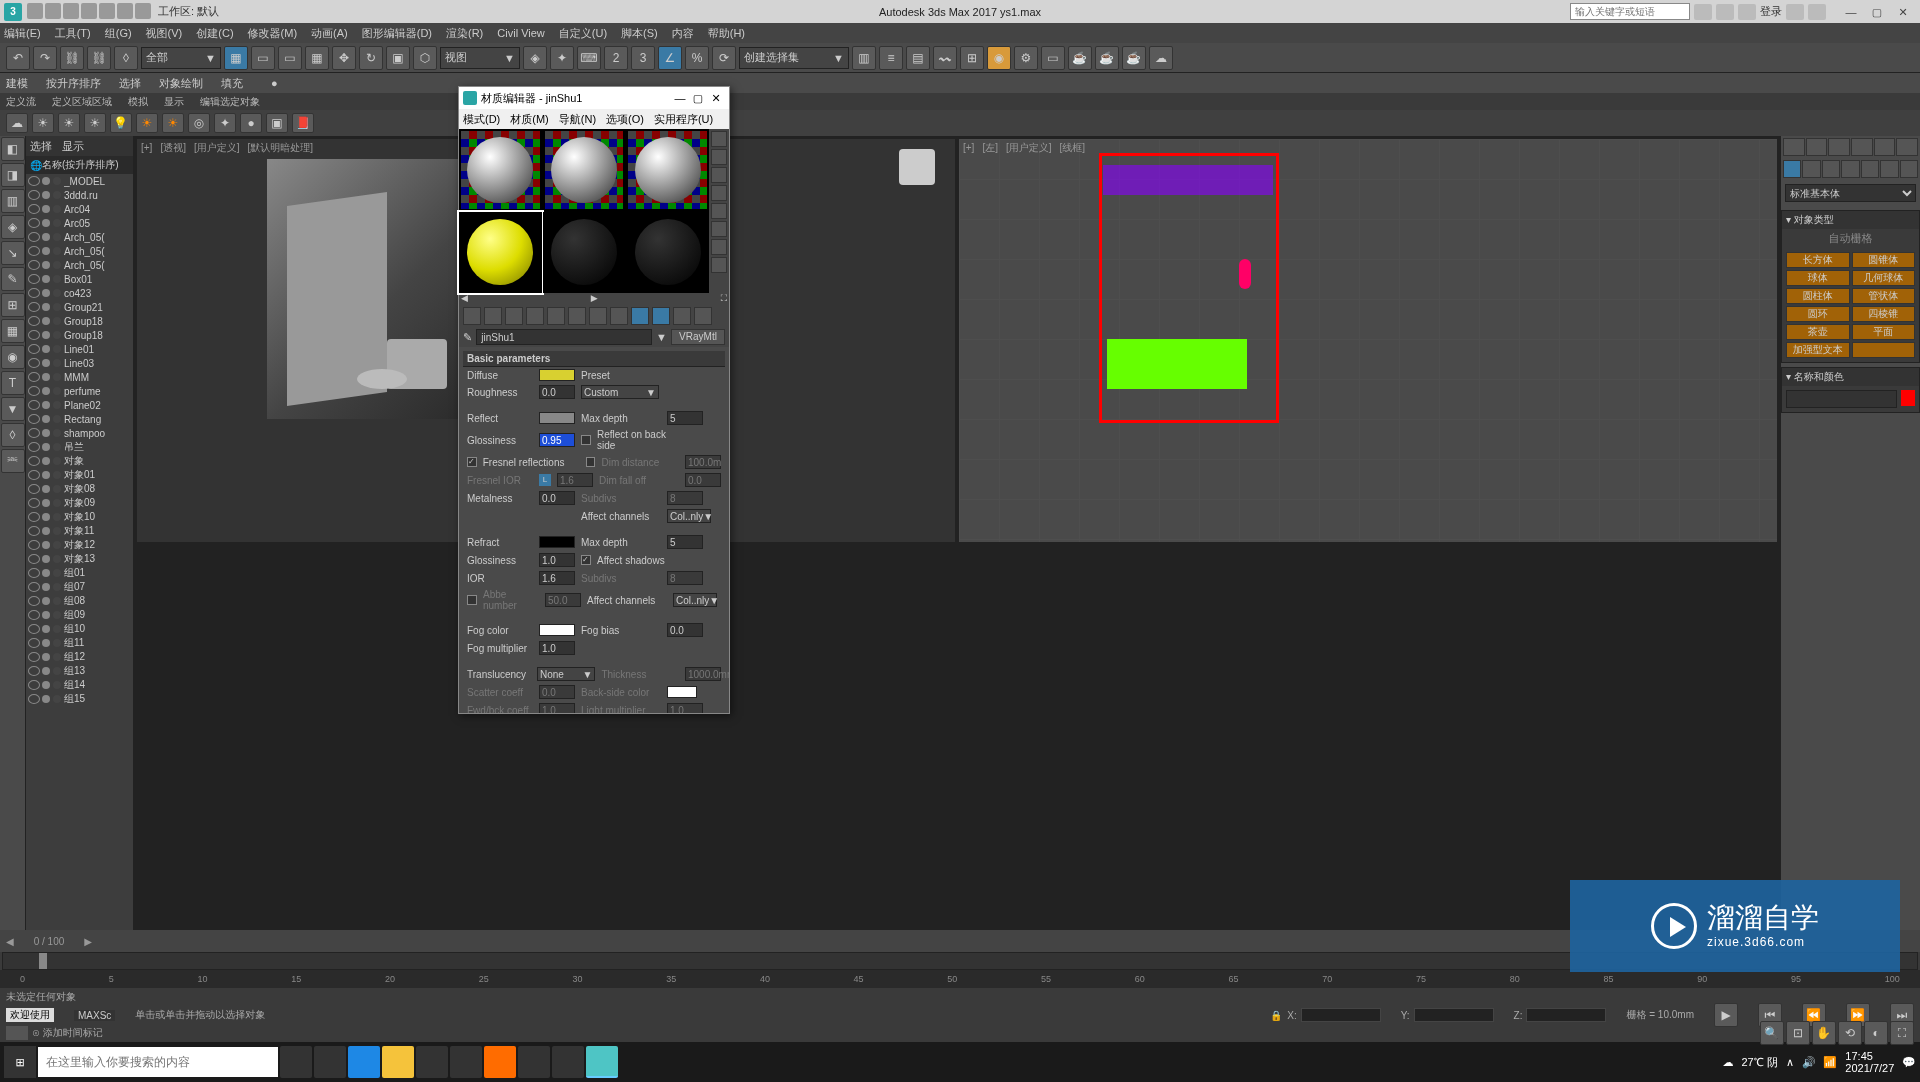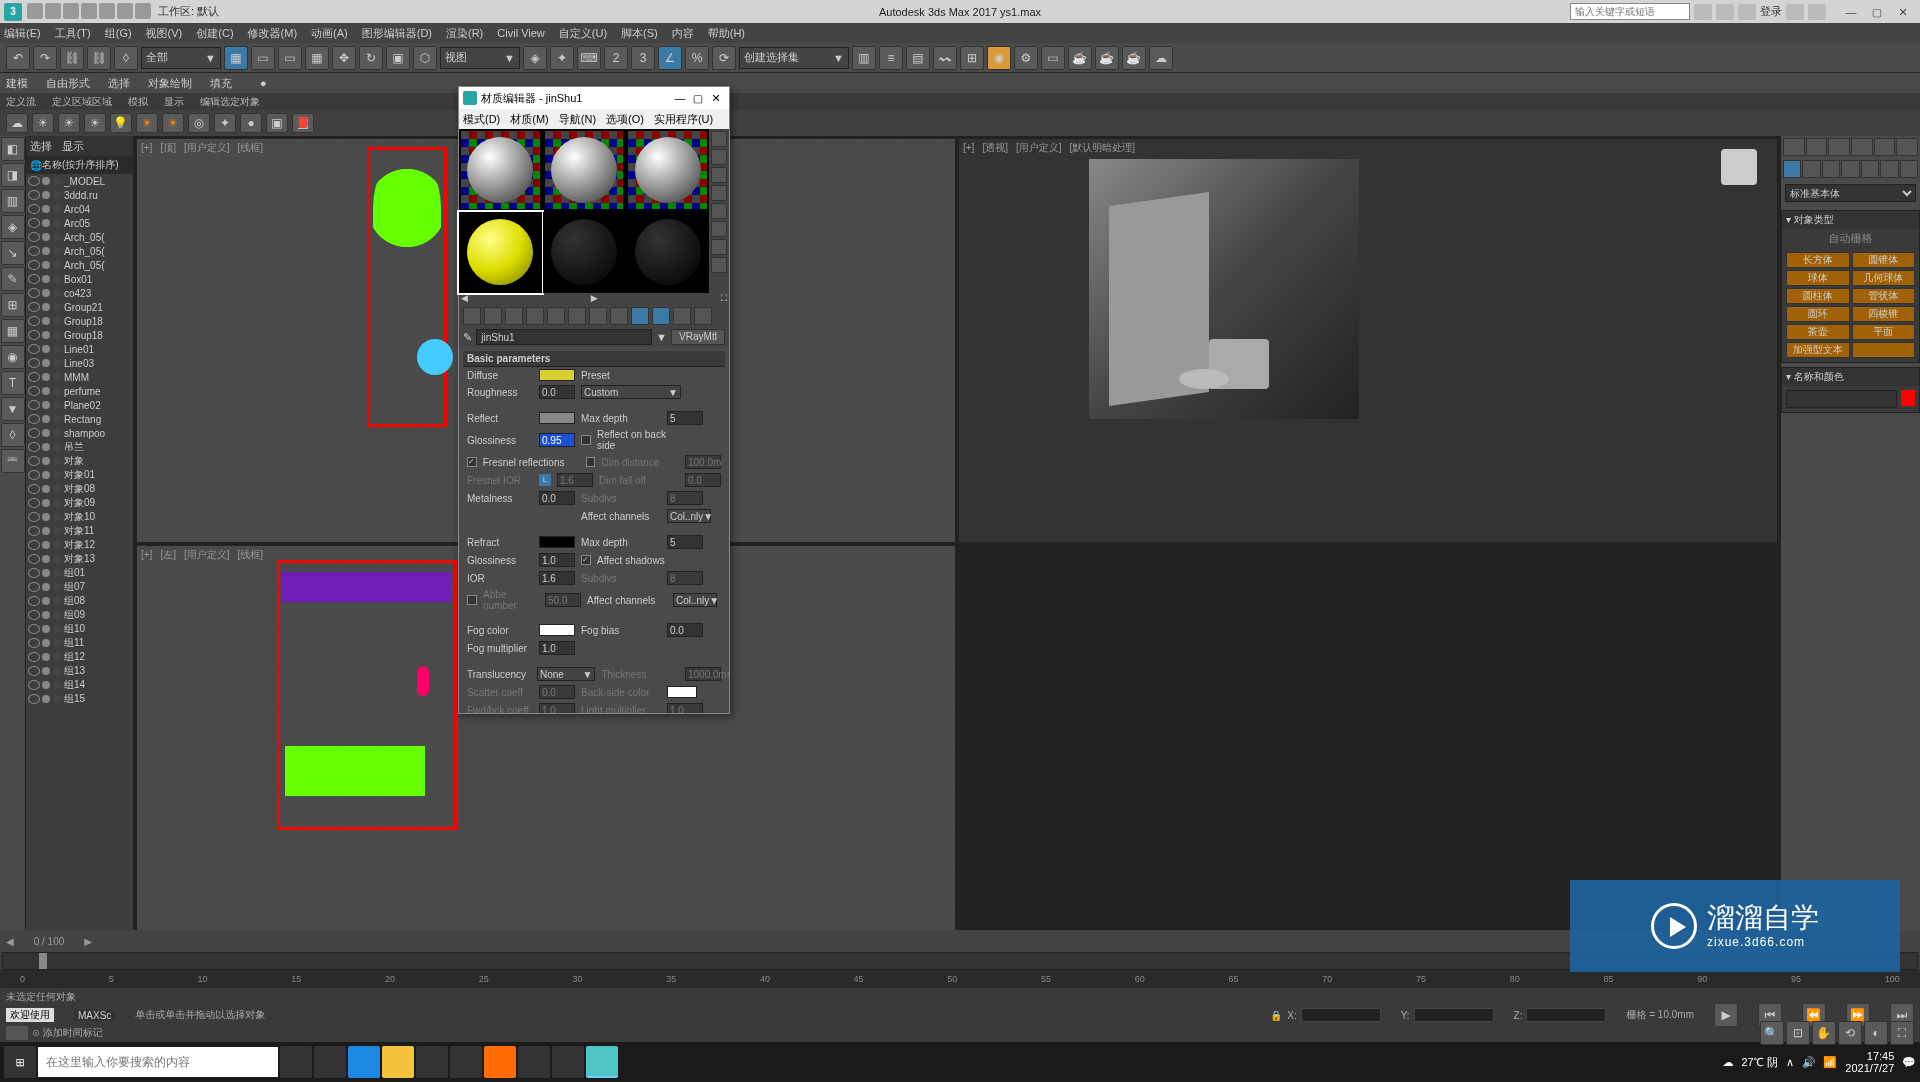--- a/index.html
+++ b/index.html
@@ -196,21 +196,21 @@
   <div class="tbtn">⚙</div>
   <div class="tbtn">▭</div>
   <div class="tbtn">☕</div>
   <div class="tbtn">☕</div>
   <div class="tbtn">☕</div>
   <div class="tbtn">☁</div>
 </div>
 
 <div class="ribbon">
   <span>建模</span>
-  <span>自由形式</span>
+  <span>按升序排序</span>
   <span>选择</span>
   <span>对象绘制</span>
   <span>填充</span>
   <span style="margin-left:10px;">●</span>
 </div>
 <div class="ribbon2">
   <span>定义流</span>
   <span>定义区域区域</span>
   <span>模拟</span>
   <span>显示</span>
@@ -487,27 +487,20 @@
             <div class="eye"></div>
             <div class="dot"></div>
             <div class="dot" style="background:#444;"></div>
             <div class="txt">组15</div>
           </div>
         </div>
     </div>
   </div>
 
   <div class="viewport-area">
-    <div class="vp">
-      <div class="grid-lines"></div>
-      <div class="label"><span>[+]</span><span>[顶]</span><span>[用户定义]</span><span>[线框]</span></div>
-      <div class="shape" style="left:230px;top:8px;width:80px;height:280px;border:3px solid #f00;"></div>
-      <div class="shape" style="left:236px;top:14px;width:68px;height:110px;background:radial-gradient(circle at 50% 50%,#6f0 60%,transparent 61%);border-radius:50% 50% 0 0;"></div>
-      <div class="shape" style="left:280px;top:200px;width:36px;height:36px;background:#4cf;border-radius:50%;"></div>
-    </div>
     <div class="vp" style="background:#333;">
       <div class="label"><span>[+]</span><span>[透视]</span><span>[用户定义]</span><span>[默认明暗处理]</span></div>
       <div class="shape" style="left:130px;top:20px;width:270px;height:260px;background:linear-gradient(135deg,#888 0%,#444 50%,#222 100%);"></div>
       <div class="shape" style="left:150px;top:60px;width:100px;height:200px;background:#999;transform:skewY(-8deg);"></div>
       <div class="shape" style="left:250px;top:200px;width:60px;height:50px;background:#aaa;border-radius:4px;"></div>
       <div class="shape" style="left:220px;top:230px;width:50px;height:20px;background:#bbb;border-radius:50%;"></div>
       <div class="shape" style="right:20px;top:10px;width:36px;height:36px;background:#ccc;border-radius:4px;"></div>
     </div>
     <div class="vp">
       <div class="grid-lines"></div>
@@ -649,21 +642,21 @@
     <div class="roll-title">Basic parameters</div>
 
     <div class="param-row">
       <div class="lbl">Diffuse</div>
       <div class="swatch" style="background:#d8d030;"></div>
       <div class="lbl2">Preset</div>
     </div>
     <div class="param-row">
       <div class="lbl">Roughness</div>
       <div class="spin">0.0</div>
-      <div class="drop2" style="width:100px;">
+      <div class="drop2" style="width:78px;">
           <span>Custom</span>
           <span>▼</span>
         </div>
     </div>
 
     <div class="param-row" style="margin-top:8px;">
       <div class="lbl">Reflect</div>
       <div class="swatch" style="background:#888;"></div>
       <div class="lbl2">Max depth</div>
       <div class="spin">5</div>
@@ -858,20 +851,20 @@
     <div class="ticon" style="background:#ff6c00;"></div>
     <div class="ticon"></div>
     <div class="ticon"></div>
     <div class="ticon" style="background:#4ec5c5;border-bottom:2px solid #6cf;"></div>
     <div class="tray">
       <span>☁</span>
         <span>27℃ 阴</span>
       <span>∧</span>
         <span>🔊</span>
         <span>📶</span>
-      <div style="text-align:right;">
+      <div style="">
         <div>17:45</div>
         <div>2021/7/27</div>
       </div>
       <span>💬</span>
     </div>
   </div>
 </div>
 
 </body></html>

